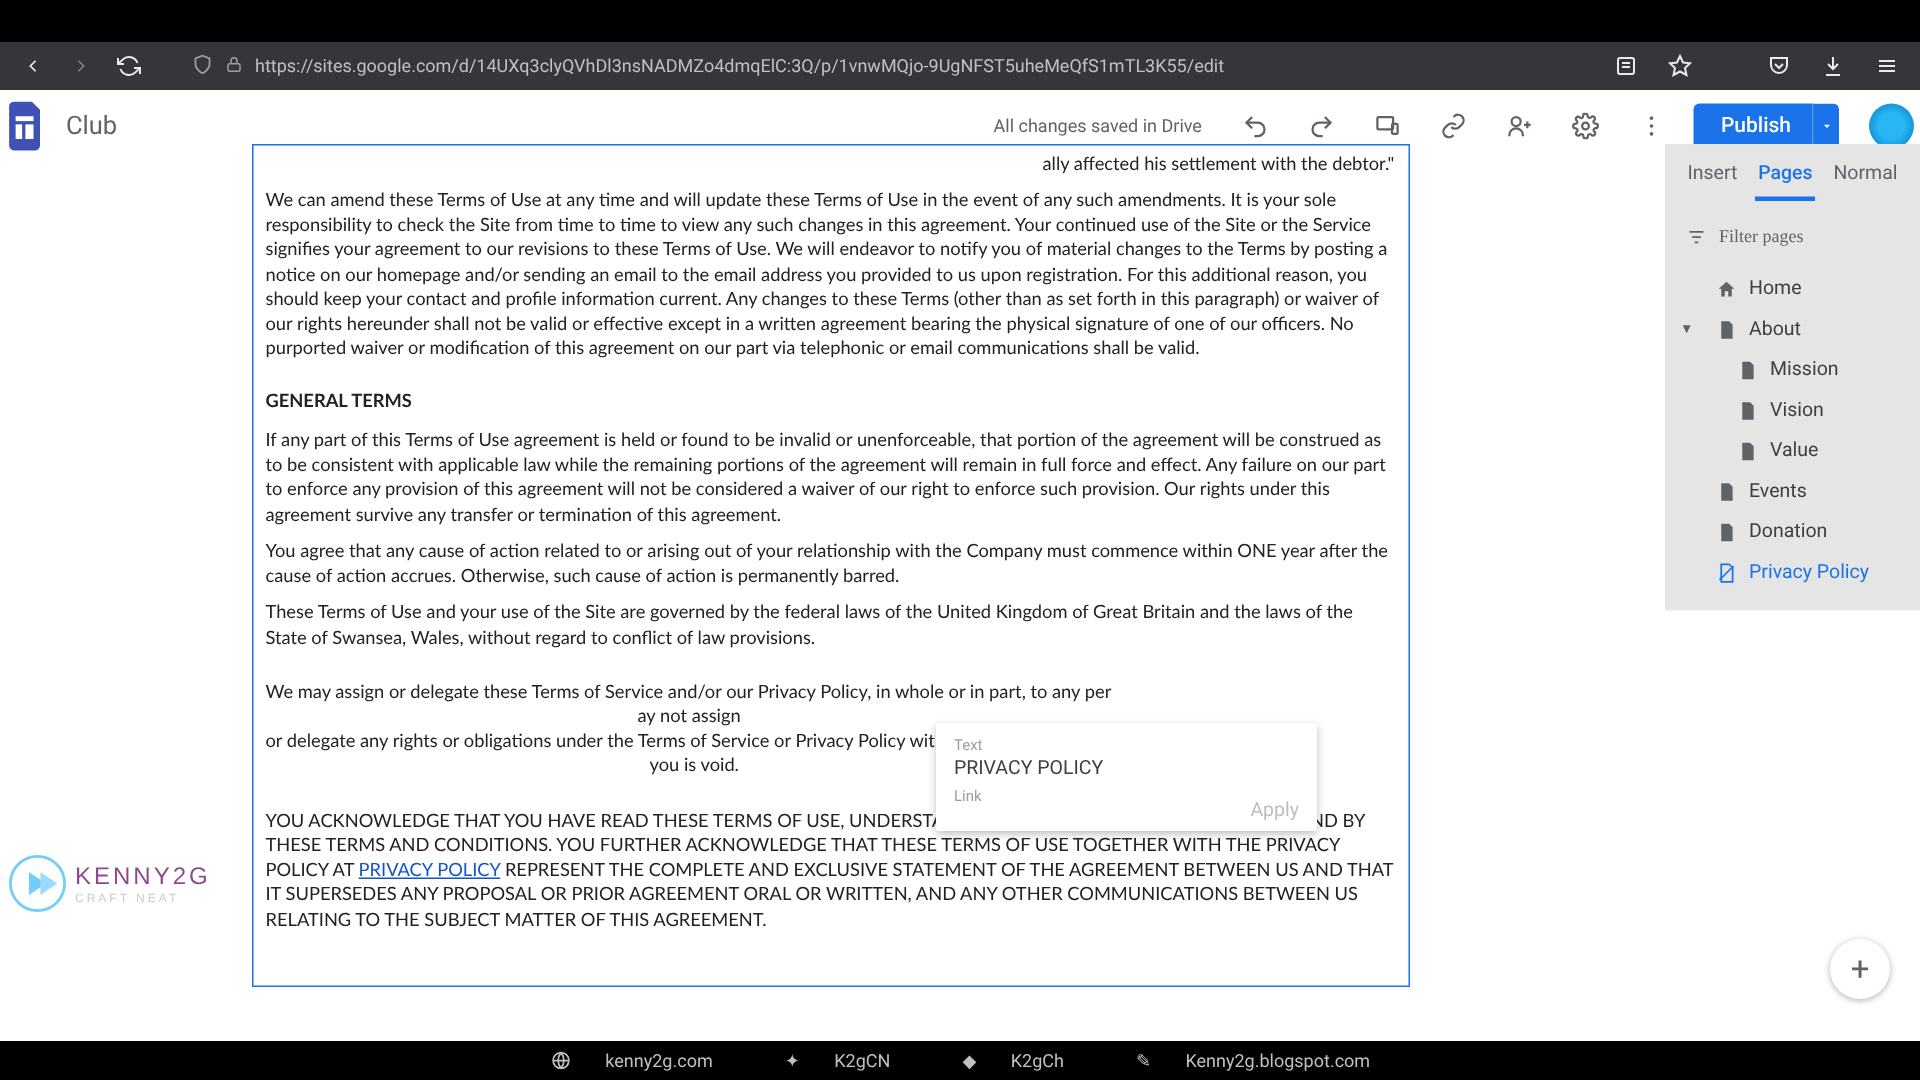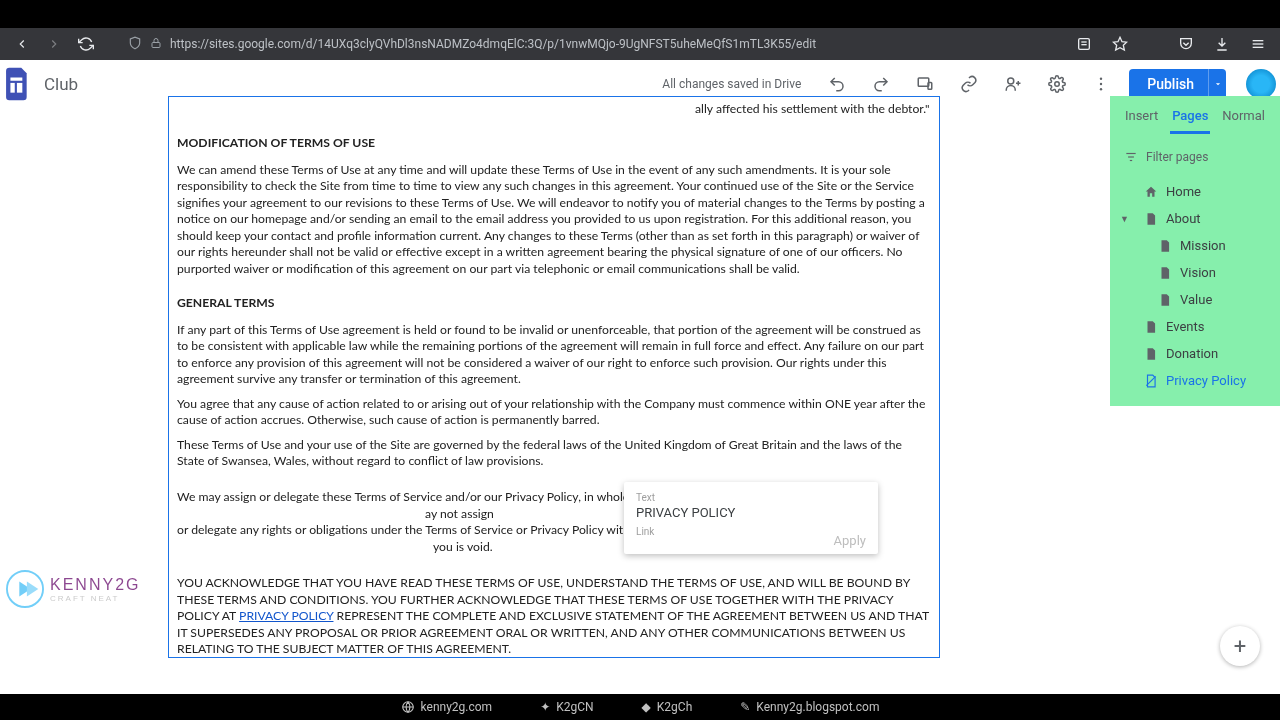--- a/index.html
+++ b/index.html
@@ -23,25 +23,25 @@
 .publish-dd { background: #1a73e8; color: #fff; width: 18px; display: flex; align-items: center; justify-content: center; border-left: 1px solid rgba(255,255,255,.3); border-radius: 0 4px 4px 0; margin-left: -4px; height: 31px;}
 .avatar-wrap { width: 30px; height: 30px; border-radius: 50%; background: radial-gradient(circle at 50% 50%, #29b6f6 40%, #0277bd 100%); margin-left: 8px; }
 
 .toolbar { height: 36px; display: flex; align-items: center; gap: 6px; padding: 0 170px; border-bottom: 0; }
 .tb-select { height: 28px; padding: 0 8px; font-size: 13px; color: #3c4043; display: flex; align-items: center; gap: 4px; min-width: 86px; cursor:pointer;}
 .tb-select .chev { font-size: 9px; color: #5f6368; }
 .tb-size { width: 34px; text-align: center; }
 .tb-btn { width: 30px; height: 28px; display: flex; align-items: center; justify-content: center; color: #3c4043; cursor: pointer; border-radius: 2px;}
 .tb-btn svg { width: 16px; height: 16px; }
 
-.right-panel { position: absolute; right: 0; top: 96px; width: 170px; background: #86efac; padding: 8px 0; }
+.right-panel { position: absolute; right: 0; top: 96px; width: 170px; background: #e5e5e5; padding: 8px 0; }
 .panel-tabs { display: flex; justify-content: space-around; font-size: 13px; color: #5f6368; padding: 0 8px 6px;}
 .panel-tabs .tab { padding: 4px 2px 8px; cursor:pointer; }
 .panel-tabs .tab.active { color: #1a73e8; font-weight: 500; border-bottom: 3px solid #1a73e8; }
-.filter-pages { display:flex; align-items:center; gap:8px; padding: 10px 14px; color:#5f6368; font-size:12px;}
+.filter-pages { display:flex; align-items:center; gap:8px; padding: 10px 14px; color:#5f6368; font-size:12px;font-family:Liberation Serif, serif;}
 .page-tree { padding: 4px 8px 4px 6px; }
 .page-item { display: flex; align-items: center; gap: 8px; padding: 6px 6px; font-size: 13px; color: #3c4043; cursor: pointer; border-radius: 4px; }
 .page-item.child { padding-left: 28px; }
 .page-item.grandchild { padding-left: 42px; }
 .page-item svg { width: 14px; height: 14px; color: #5f6368; flex-shrink:0; }
 .page-item.active { color: #1a73e8; }
 .page-item.active svg { color: #1a73e8; }
 .about-row { position: relative; }
 .about-row .expand-chev { position:absolute; left: 4px; font-size: 9px; color:#5f6368; cursor:pointer;}
 
@@ -59,21 +59,21 @@
 
 .watermark { position: absolute; left: 6px; bottom: 112px; display: flex; align-items: center; gap: 6px; opacity: .8; }
 .watermark .wm-logo { width: 38px; height: 38px; }
 .watermark .wm-text { font-family: Arial; color: #888; }
 .watermark .wm-text .t1 { font-size: 16px; letter-spacing: 2px; color: #701a75; }
 .watermark .wm-text .t2 { font-size: 8px; letter-spacing: 2px; color: #bdbdbd; }
 
 .fab { position: absolute; right: 20px; bottom: 54px; width: 40px; height: 40px; border-radius: 50%; background: #fff; box-shadow: 0 1px 4px rgba(0,0,0,.3); display: flex; align-items: center; justify-content: center; font-size: 22px; color: #5f6368; cursor:pointer; }
 
 .taskbar { position: absolute; bottom: 0; left: 0; right: 0; height: 26px; background: #000; display: flex; align-items: center; justify-content: center; gap: 48px; color: #c0c0c0; font-size: 12px; }
-.taskbar .tb-item { display: flex; align-items: center; gap: 6px; text-align: right; }
+.taskbar .tb-item { display: flex; align-items: center; gap: 23px; text-align: right; }
 </style>
 </head>
 <body>
 
 <div class="titlebar"></div>
 
 <div class="browser-chrome">
   <span class="icon-btn nav-arrow">
     <svg viewBox="0 0 24 24" fill="none" stroke="#e8eaed" stroke-width="2">
         <path d="M15 18l-6-6 6-6"></path>
@@ -272,21 +272,20 @@
         <circle cx="5" cy="12" r="1.5"></circle>
         <circle cx="12" cy="12" r="1.5"></circle>
         <circle cx="19" cy="12" r="1.5"></circle>
       </svg>
     </div>
 </div>
 
 <div class="canvas-wrap">
   <div class="doc">
     <p class="partial">ally affected his settlement with the debtor."</p>
-    <h4>MODIFICATION OF TERMS OF USE</h4>
     <p>We can amend these Terms of Use at any time and will update these Terms of Use in the event of any such amendments. It is your sole responsibility to check the Site from time to time to view any such changes in this agreement. Your continued use of the Site or the Service signifies your agreement to our revisions to these Terms of Use. We will endeavor to notify you of material changes to the Terms by posting a notice on our homepage and/or sending an email to the email address you provided to us upon registration. For this additional reason, you should keep your contact and profile information current. Any changes to these Terms (other than as set forth in this paragraph) or waiver of our rights hereunder shall not be valid or effective except in a written agreement bearing the physical signature of one of our officers. No purported waiver or modification of this agreement on our part via telephonic or email communications shall be valid.</p>
     <h4>GENERAL TERMS</h4>
     <p>If any part of this Terms of Use agreement is held or found to be invalid or unenforceable, that portion of the agreement will be construed as to be consistent with applicable law while the remaining portions of the agreement will remain in full force and effect. Any failure on our part to enforce any provision of this agreement will not be considered a waiver of our right to enforce such provision. Our rights under this agreement survive any transfer or termination of this agreement.</p>
     <p>You agree that any cause of action related to or arising out of your relationship with the Company must commence within ONE year after the cause of action accrues. Otherwise, such cause of action is permanently barred.</p>
     <p>These Terms of Use and your use of the Site are governed by the federal laws of the United Kingdom of Great Britain and the laws of the State of Swansea, Wales, without regard to conflict of law provisions.</p>
     <p style="margin-top:20px;margin-bottom:0"><span>We may assign or delegate these Terms of Service and/or our Privacy Policy, in whole or in part, to any per</span><span style="display:inline-block;width:248px"></span><span>ay not assign</span></p>
     <p><span>or delegate any rights or obligations under the Terms of Service or Privacy Policy without our prior writte</span><span style="display:inline-block;width:256px"></span><span>you is void.</span></p>
     <p style="margin-top:20px"><span>YOU ACKNOWLEDGE THAT YOU HAVE READ THESE TERMS OF USE, UNDERSTAND THE TERMS OF USE, AND WILL BE BOUND BY THESE TERMS AND CONDITIONS. YOU FURTHER ACKNOWLEDGE THAT THESE TERMS OF USE TOGETHER WITH THE PRIVACY POLICY AT </span><a class="link">PRIVACY POLICY</a><span> REPRESENT THE COMPLETE AND EXCLUSIVE STATEMENT OF THE AGREEMENT BETWEEN US AND THAT IT SUPERSEDES ANY PROPOSAL OR PRIOR AGREEMENT ORAL OR WRITTEN, AND ANY OTHER COMMUNICATIONS BETWEEN US RELATING TO THE SUBJECT MATTER OF THIS AGREEMENT.</span></p>
   </div>
 </div>

